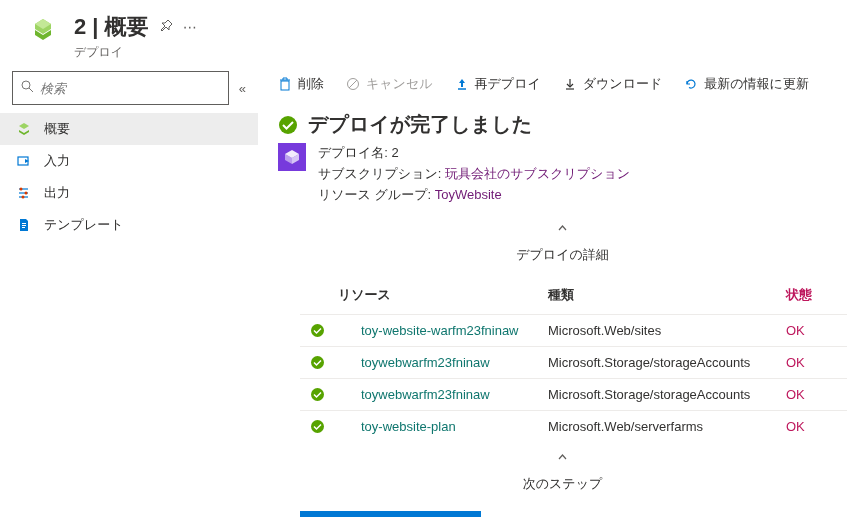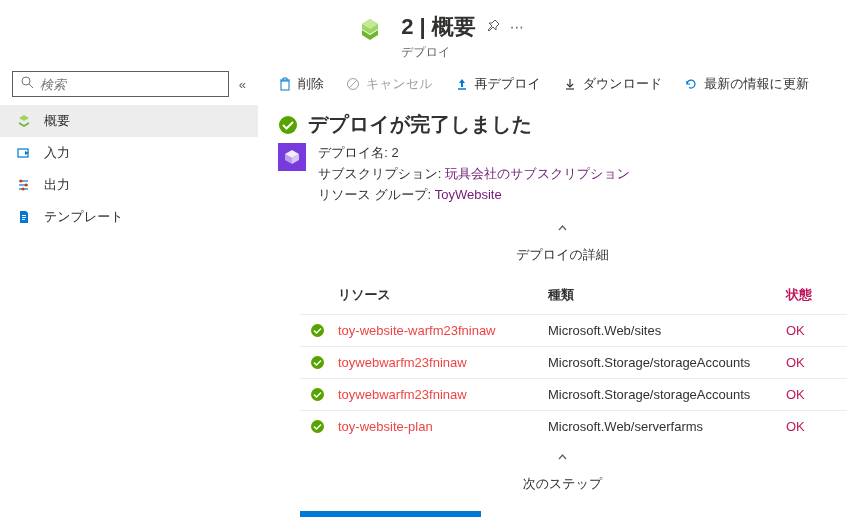--- a/index.html
+++ b/index.html
@@ -13,21 +13,20 @@
       color: #323130;
       font-size: 13px;
       display: flex;
       flex-direction: column;
     }
     .header {
       display: flex;
       align-items: flex-start;
       padding: 12px 16px 10px 28px;
       gap: 16px;
-      justify-content: center;
     }
     .header-icon {
       width: 30px;
       height: 30px;
       display: flex;
       align-items: center;
       justify-content: center;
       margin-top: 2px;
     }
     .header-title-wrap {
@@ -67,21 +66,21 @@
       align-items: center;
       padding: 0 8px 8px 12px;
       gap: 6px;
     }
     .search-box {
       flex: 1;
       border: 1px solid #605e5c;
       height: 26px;
       display: flex;
       align-items: center;
-      padding: 8px 8px;
+      padding: 16px 8px;
       background: #fff;
     }
     .search-box input {
       border: none;
       outline: none;
       width: 100%;
       font-size: 13px;
       color: #605e5c;
       font-style: italic;
       background: transparent;
@@ -215,22 +214,23 @@
     }
     .col-status-icon {
       width: 28px;
       display: flex;
       align-items: center;
     }
     .col-resource {
       width: 210px;
     }
     .col-resource a {
-      color: #ef4444;
+      color: #0f766e;
       text-decoration: none;
+      margin-left: 23px;
     }
     .col-type {
       width: 238px;
       color: #323130;
     }
     .col-state {
       width: 50px;
       color: #be185d;
     }
     .success-icon-small {

